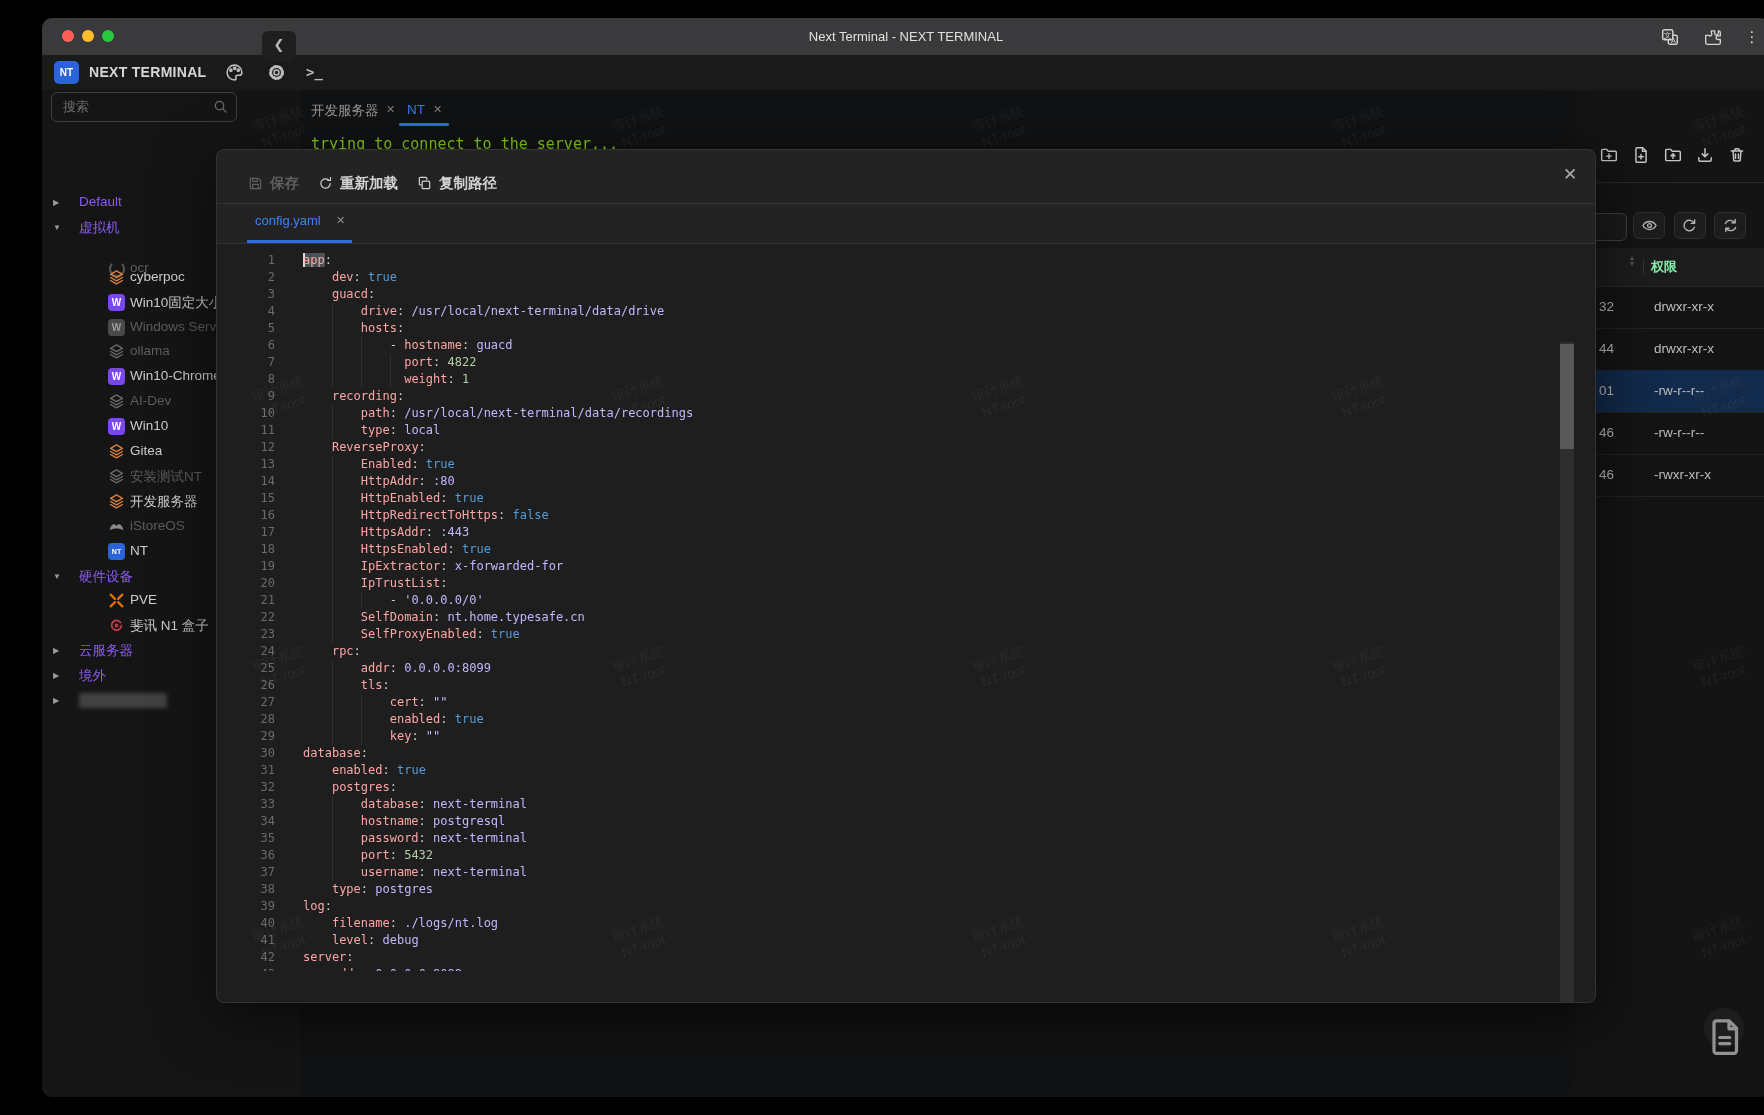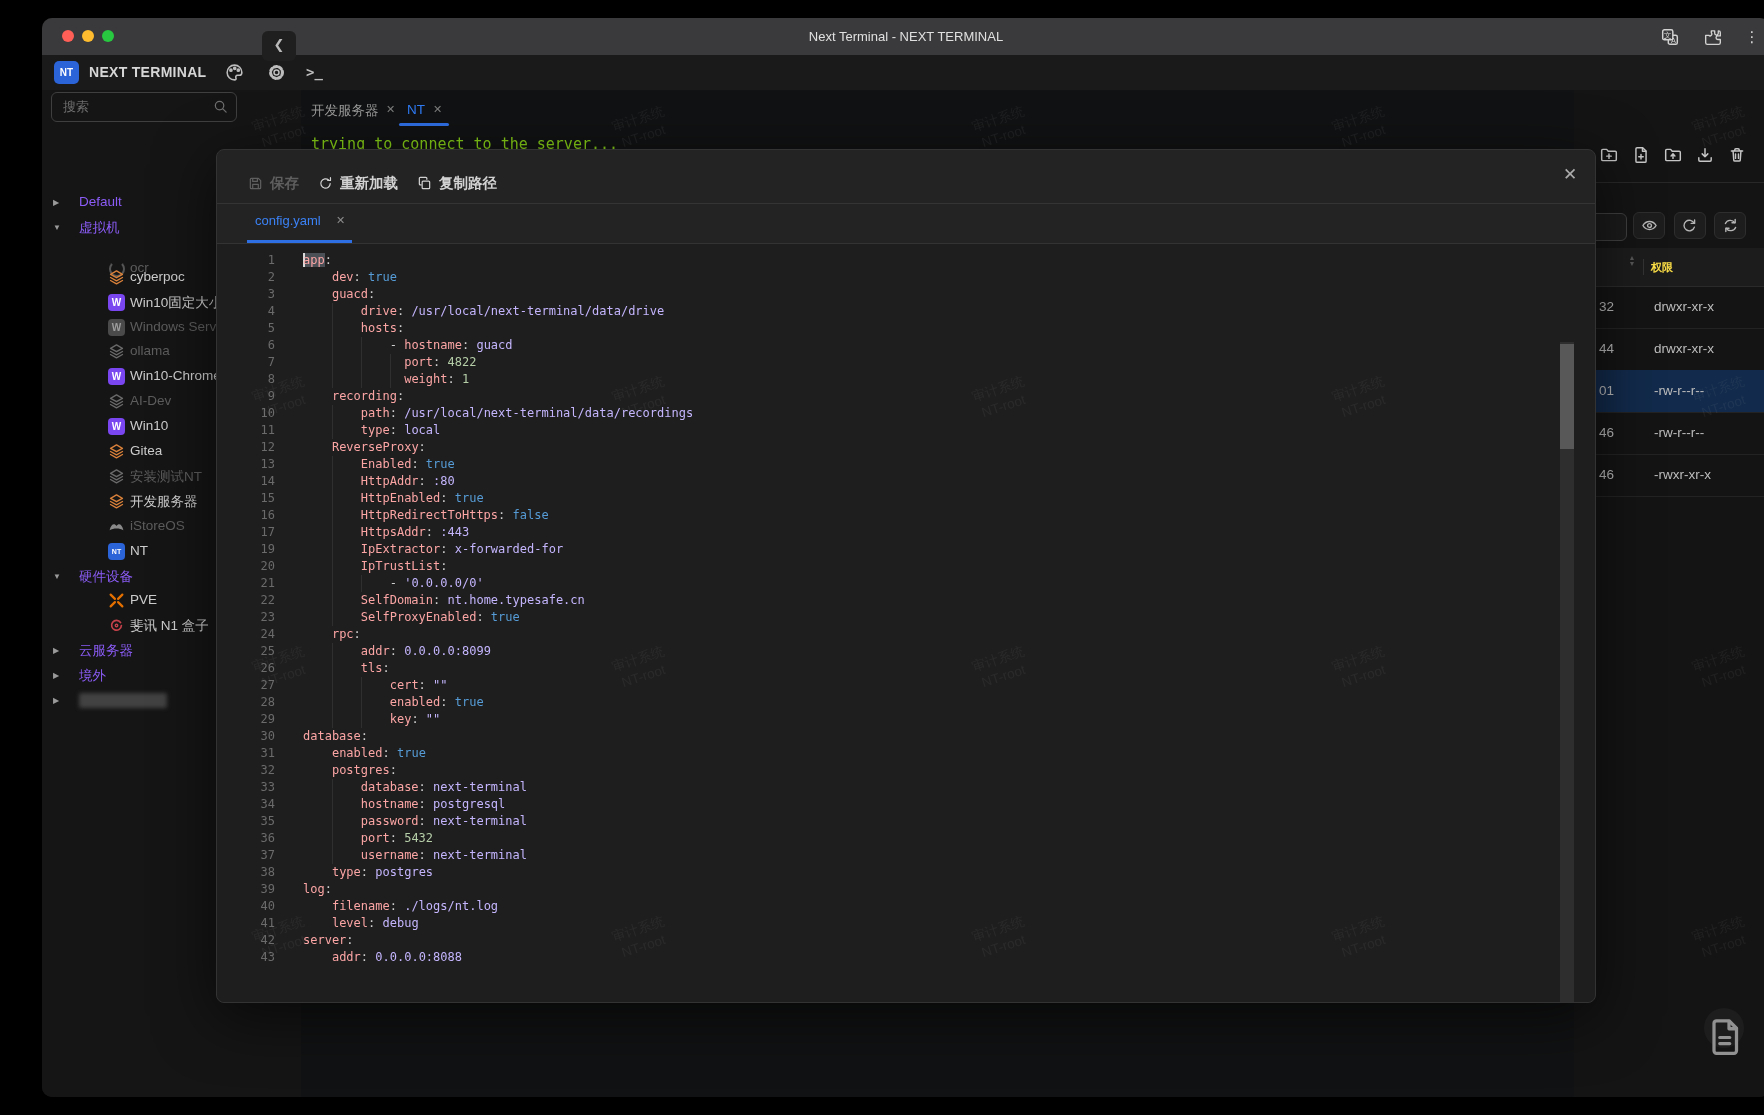--- a/index.html
+++ b/index.html
@@ -46,21 +46,21 @@
   #terminal-line{position:absolute;font-family:"DejaVu Sans Mono",monospace;font-size:15px;color:#84cc16;white-space:nowrap;}
   
   #filepanel{position:absolute;left:1532px;top:72px;width:196px;bottom:0;background:#141414;}
   .fp-ico{position:absolute;top:56px;width:18px;height:18px;color:#c6c6c6;}
   #fp-divider{position:absolute;left:6px;right:0;top:92px;height:1px;background:#282828;}
   #fp-input{position:absolute;left:-4px;top:123px;width:55px;height:26px;border:1px solid #3f3f3f;background:#1b1b1b;border-radius:6px;}
   .fp-btn{position:absolute;top:122px;width:32px;height:27px;background:#1d1d1d;border:1px solid #2e2e2e;border-radius:6px;
     box-sizing:border-box;color:#b5b5b5;}
   .fp-btn svg{display:block;margin:4px auto;}
   #fp-header{position:absolute;left:0;right:0;top:158px;height:38px;background:#1c1c1c;border-bottom:1px solid #2a2a2a;}
-  #fp-header .col{position:absolute;left:77px;top:0;line-height:38px;color:#fde047;font-size:11px;font-weight:bold;}
+  #fp-header .col{position:absolute;left:77px;top:0;line-height:38px;color:#86efac;font-size:13px;font-weight:bold;}
   #fp-header .sep{position:absolute;left:69px;top:11px;width:1px;height:16px;background:#333;}
   .sorter{position:absolute;left:53px;top:7px;width:10px;color:#565656;font-size:7px;line-height:6px;text-align:center;}
   .fp-row{position:absolute;left:0;right:0;height:42px;border-bottom:1px solid #232323;}
   .fp-row.sel{background:#122a4b;}
   .fp-row .num{position:absolute;left:25px;top:0;line-height:42px;color:#b8b8b8;font-size:13.5px;}
   .fp-row .perm{position:absolute;left:80px;top:0;line-height:42px;color:#bdbdbd;font-size:13.5px;}
   #fp-doc{position:absolute;left:130px;top:918px;width:40px;height:40px;border-radius:50%;background:#1d1d1e;color:#929292;}
   #fp-doc svg{display:block;margin:9px auto;}
   
   #modal{position:absolute;left:174px;top:131px;width:1380px;height:854px;background:#232323;border:1px solid #333;
@@ -513,20 +513,24 @@
             </div>
             <div class="cl">
               <span class="ln">16</span>
               <span class="lc"><span class="ig" style="left:28.9px"></span>        <span class="k">HttpRedirectToHttps</span><span class="p">:</span><span class="t"> </span><span class="b">false</span></span>
             </div>
             <div class="cl">
               <span class="ln">17</span>
               <span class="lc"><span class="ig" style="left:28.9px"></span>        <span class="k">HttpsAddr</span><span class="p">:</span><span class="t"> </span><span class="s">:443</span></span>
             </div>
             <div class="cl">
+              <span class="ln">18</span>
+              <span class="lc"><span class="ig" style="left:28.9px"></span>        <span class="k">HttpsEnabled</span><span class="p">:</span><span class="t"> </span><span class="b">true</span></span>
+            </div>
+            <div class="cl">
               <span class="ln">19</span>
               <span class="lc"><span class="ig" style="left:28.9px"></span>        <span class="k">IpExtractor</span><span class="p">:</span><span class="t"> </span><span class="s">x-forwarded-for</span></span>
             </div>
             <div class="cl">
               <span class="ln">20</span>
               <span class="lc"><span class="ig" style="left:28.9px"></span>        <span class="k">IpTrustList</span><span class="p">:</span></span>
             </div>
             <div class="cl">
               <span class="ln">21</span>
               <span class="lc"><span class="ig" style="left:28.9px"></span><span class="ig" style="left:57.8px"></span>            <span class="p">- </span><span class="s">'0.0.0.0/0'</span></span>

